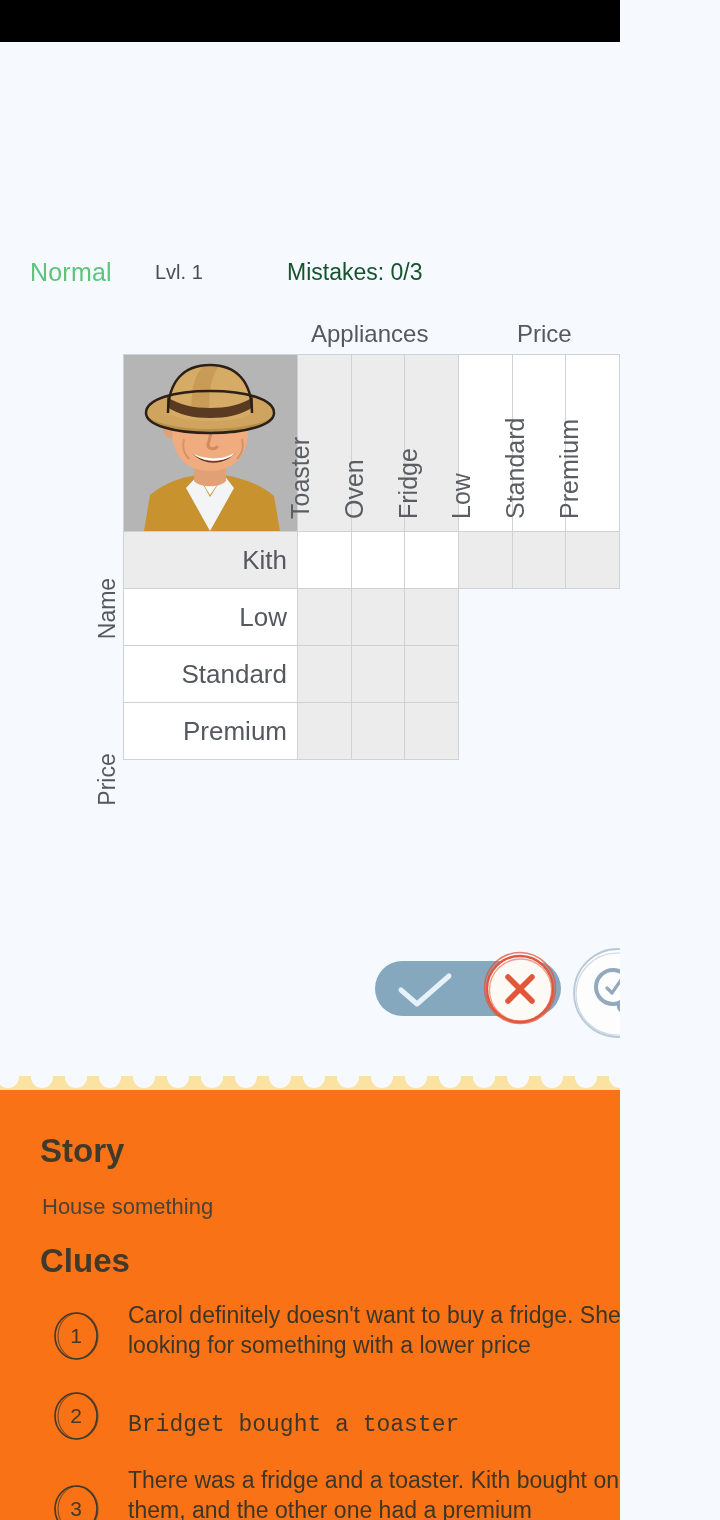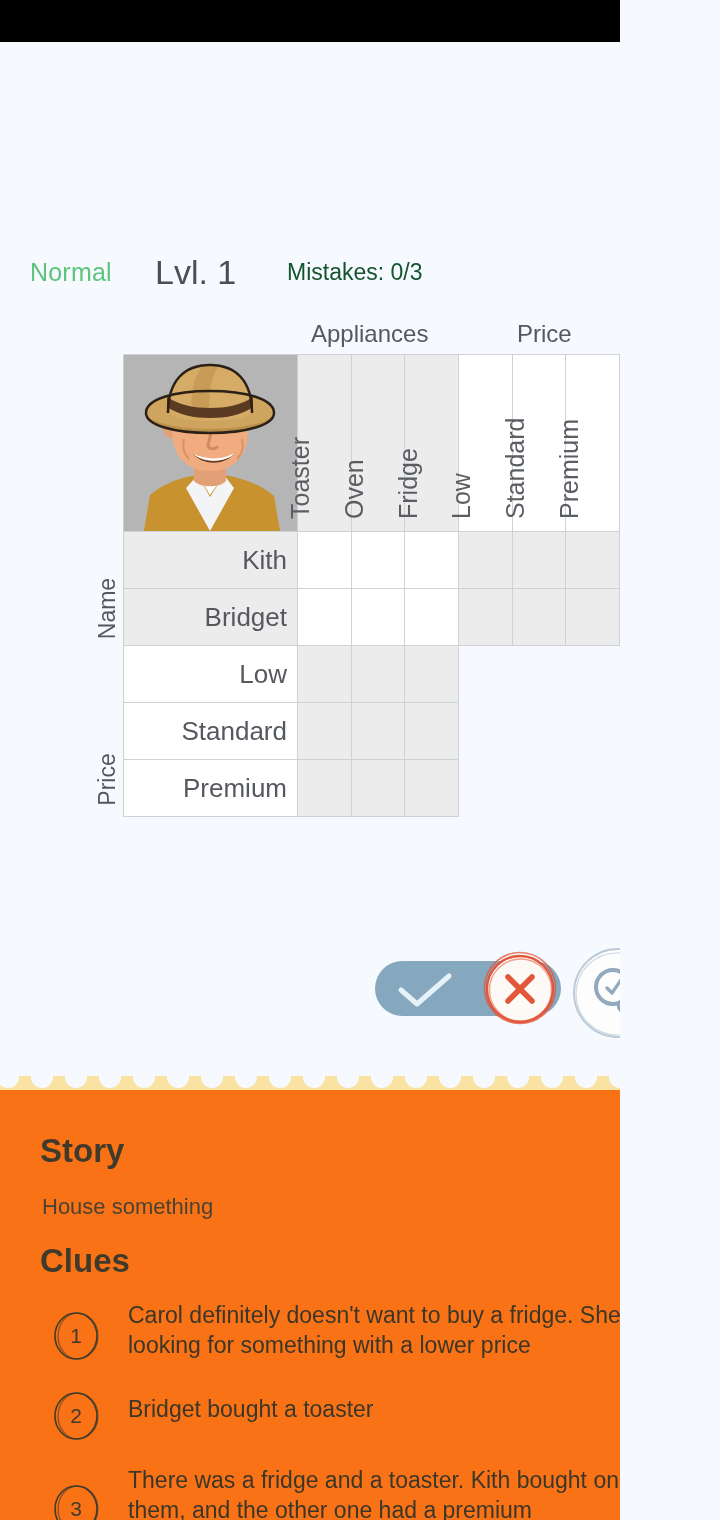--- a/index.html
+++ b/index.html
@@ -38,21 +38,21 @@
     position: absolute;
     left: 30px; top: 0;
     font-size: 25px;
     color: #5cc47c;
     letter-spacing: .2px;
     line-height: 40px;
   }
   .hud-level {
     position: absolute;
     left: 155px; top: 0;
-    font-size: 34px;
+    font-size: 20px;
     color: #4a4f55;
     line-height: 40px;
   }
   .hud-mistakes {
     position: absolute;
     left: 287px; top: 0;
     font-size: 23px;
     color: #14532d;
     line-height: 40px;
   }
@@ -260,21 +260,21 @@
   }
 
   #clue-1 { top: 210px; }
   #clue-2 { top: 300px; }
   #clue-3 { top: 375px; }
 
   #clue-1 .clue-num { top: 10px; }
   #clue-2 .clue-num { top: 0px; }
   #clue-3 .clue-num { top: 18px; }
   #clue-1 .clue-text { top: 0px; }
-  #clue-2 .clue-text { top: 4px; }
+  #clue-2 .clue-text { top: 20px; font-family: Liberation Mono, monospace; }
   #clue-3 .clue-text { top: 0px; }
 
   
   .scroll-track {
     position: absolute;
     left: 691px; top: 1222px;
     width: 11px; height: 298px;
     border-radius: 6px;
     background: #c7b37c;
   }
@@ -385,29 +385,20 @@
         <td class="col-head plain">
               <span>Standard</span>
             </td>
         <td class="col-head plain">
               <span>Premium</span>
             </td>
       </tr>
 
       <tr>
         <td class="row-label shade">Kith</td>
-        <td class="cell white"></td>
-        <td class="cell white"></td>
-        <td class="cell white"></td>
-        <td class="cell shade"></td>
-        <td class="cell shade"></td>
-        <td class="cell shade"></td>
-      </tr>
-      <tr>
-        <td class="row-label shade">Bridget</td>
         <td class="cell white"></td>
         <td class="cell white"></td>
         <td class="cell white"></td>
         <td class="cell shade"></td>
         <td class="cell shade"></td>
         <td class="cell shade"></td>
       </tr>
 
       <tr>
         <td class="row-label plain">Low</td>

